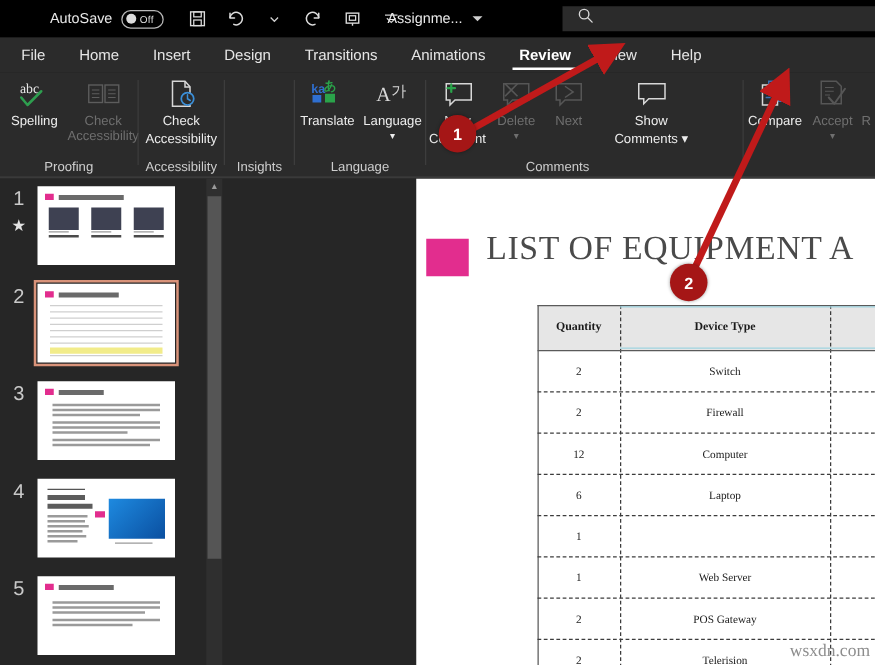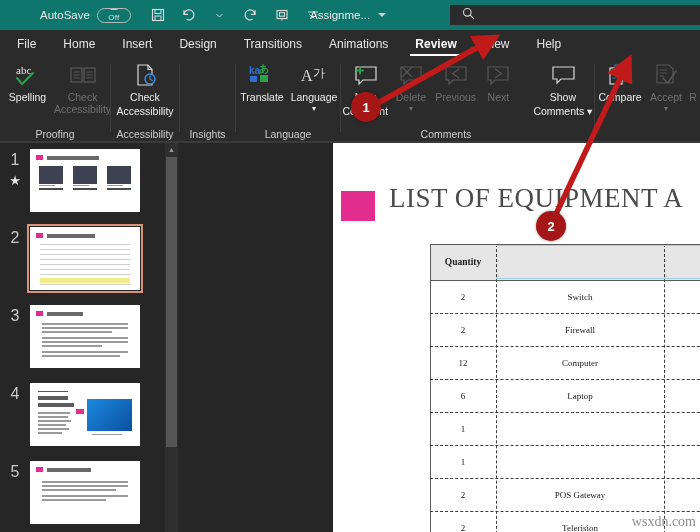--- a/index.html
+++ b/index.html
@@ -7,27 +7,27 @@
     width: 700px; height: 532px;
     overflow: hidden;
     background: #1f1f1f;
     font-family: "Liberation Sans", sans-serif;
   }
   #app { position: relative; width: 700px; height: 532px; background: #1f1f1f; }
 
   
   .titlebar {
     position: absolute; left: 0; top: 0; width: 700px; height: 30px;
-    background: #0f766e; display: flex; align-items: center;
+    background: #000000; display: flex; align-items: center;
   }
   .autosave-wrap { display: flex; align-items: center; gap: 7px; margin-left: 40px; }
   .autosave-label { color: #e8e8e8; font-size: 11.5px; }
   .toggle {
     width: 34px; height: 15px; border-radius: 8px; border: 1px solid #b9b9b9;
-    display: flex; align-items: center; gap: 3px; padding: 0 3px; background: transparent; flex-direction: column;
+    display: flex; align-items: center; gap: 3px; padding: 0 3px; background: transparent;
   }
   .toggle .knob { width: 8px; height: 8px; border-radius: 50%; background: #dcdcdc; }
   .toggle .txt { color: #dcdcdc; font-size: 8px; letter-spacing: .2px; }
   .tb-icons { display: flex; align-items: center; gap: 13px; margin-left: 18px; }
   .tb-ic { color: #dcdcdc; width: 18px; height: 18px; display: flex; align-items: center; justify-content: center; }
   .tb-ic svg { display: block; }
   .doc-title {
     position: absolute; left: 310px; top: 0; height: 30px;
     display: flex; align-items: center; gap: 8px;
     color: #eaeaea; font-size: 11.5px;
@@ -330,29 +330,20 @@
         </div>
         <div class="ritem dim" style="width:44px;">
           <span class="glyph">
             <svg width="28" height="26" viewBox="0 0 28 26">
                 <path d="M4 4 H24 V17 H11 L7 21 V17 H4 Z" fill="none" stroke="#8a8a8a" stroke-width="1.2"></path>
                 <path d="M5 4 L15 14 M15 4 L5 14" stroke="#8a8a8a" stroke-width="1.3"></path>
               </svg>
           </span>
           <span class="lbl">Delete</span>
           <span class="dd">▾</span>
-        </div>
-        <div class="ritem dim" style="width:48px;">
-          <span class="glyph">
-            <svg width="28" height="26" viewBox="0 0 28 26">
-                <path d="M4 4 H24 V17 H11 L7 21 V17 H4 Z" fill="none" stroke="#8a8a8a" stroke-width="1.2"></path>
-                <path d="M17 6 L10.5 10.5 L17 15" fill="none" stroke="#8a8a8a" stroke-width="1.2"></path>
-              </svg>
-          </span>
-          <span class="lbl">Previous</span>
         </div>
         <div class="ritem dim" style="width:40px;">
           <span class="glyph">
             <svg width="28" height="26" viewBox="0 0 28 26">
                 <path d="M4 4 H24 V17 H11 L7 21 V17 H4 Z" fill="none" stroke="#8a8a8a" stroke-width="1.2"></path>
                 <path d="M11 6 L17.5 10.5 L11 15" fill="none" stroke="#8a8a8a" stroke-width="1.2"></path>
               </svg>
           </span>
           <span class="lbl">Next</span>
         </div>
@@ -500,20 +491,21 @@
 
     <div class="gutter"></div>
 
     <div class="canvas">
       <div class="slide-accent"></div>
       <div class="slide-title">LIST OF EQUIPMENT A</div>
 
       <div class="table">
         <div class="trow header">
           <div class="tcell c-qty">Quantity</div>
+          <div class="tcell c-dev">Device Type</div>
           <div class="tcell c-third"></div>
         </div>
         <div class="trow">
           <div class="tcell c-qty">2</div>
           <div class="tcell c-dev">Switch</div>
           <div class="tcell c-third"></div>
         </div>
         <div class="trow">
           <div class="tcell c-qty">2</div>
           <div class="tcell c-dev">Firewall</div>
@@ -528,20 +520,21 @@
           <div class="tcell c-qty">6</div>
           <div class="tcell c-dev">Laptop</div>
           <div class="tcell c-third"></div>
         </div>
         <div class="trow">
           <div class="tcell c-qty">1</div>
           <div class="tcell c-third"></div>
         </div>
         <div class="trow">
           <div class="tcell c-qty">1</div>
+          <div class="tcell c-dev">Web Server</div>
           <div class="tcell c-third"></div>
         </div>
         <div class="trow">
           <div class="tcell c-qty">2</div>
           <div class="tcell c-dev">POS Gateway</div>
           <div class="tcell c-third"></div>
         </div>
         <div class="trow">
           <div class="tcell c-qty">2</div>
           <div class="tcell c-dev">Telerision</div>

